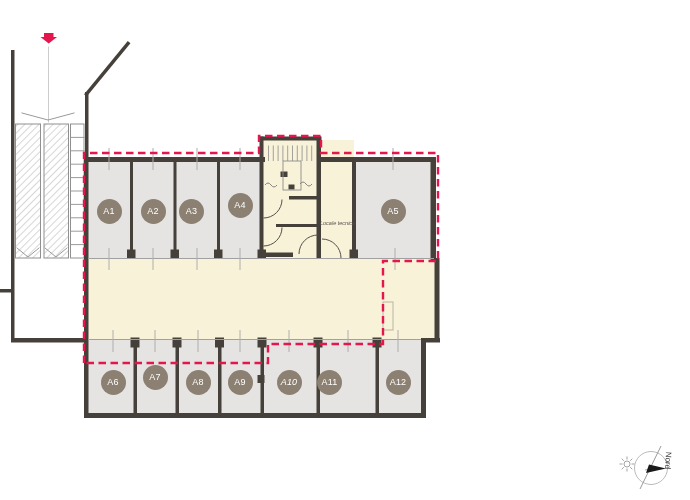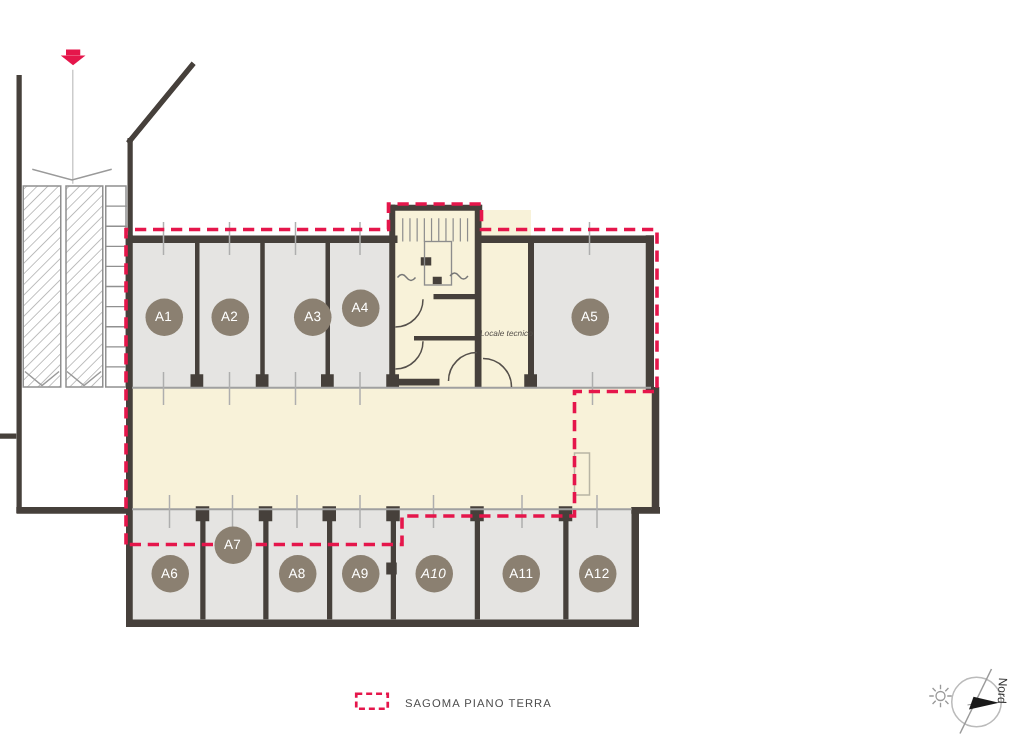--- a/index.html
+++ b/index.html
@@ -153,35 +153,29 @@
       <g stroke="#999999" stroke-width="0.9" fill="none">
         <circle cx="627" cy="464" r="3"></circle>
         <path d="M631.5,464 H634.5 M630.2,467.2 L632.3,469.3 M627,468.5 V471.5 M623.8,467.2 L621.7,469.3 M622.5,464 H619.5 M623.8,460.8 L621.7,458.7 M627,459.5 V456.5 M630.2,460.8 L632.3,458.7"></path>
       </g>
     </g>
   </svg>
 
   <div id="badges">
       <div class="badge" style="left: 96.5px; top: 198.5px;">A1</div>
       <div class="badge" style="left: 140.5px; top: 198.5px;">A2</div>
-      <div class="badge" style="left: 196px; top: 198.5px;">A3</div>
+      <div class="badge" style="left: 179px; top: 198.5px;">A3</div>
       <div class="badge" style="left: 227.5px; top: 193px;">A4</div>
       <div class="badge" style="left: 380.5px; top: 198.5px; text-align: right;">A5</div>
       <div class="badge" style="left: 100.5px; top: 369.5px;">A6</div>
-      <div class="badge" style="left: 142.5px; top: 351px;">A7</div>
+      <div class="badge" style="left: 142.5px; top: 365px;">A7</div>
       <div class="badge" style="left: 185.5px; top: 369.5px; text-align: right;">A8</div>
       <div class="badge" style="left: 227.5px; top: 369.5px;">A9</div>
       <div class="badge" style="left: 276.5px; top: 369.5px; font-style: italic;">A10</div>
-      <div class="badge" style="left: 335px; top: 369.5px;">A11</div>
+      <div class="badge" style="left: 317px; top: 369.5px;">A11</div>
       <div class="badge" style="left: 385.5px; top: 369.5px;">A12</div>
     </div>
 
   <span class="room-label">Locale tecnico</span>
 
-  <div class="legend">
-    <svg width="25" height="14">
-      <rect x="1.5" y="1.5" width="21" height="10" fill="none" stroke="#e5164b" stroke-width="1.8" stroke-dasharray="4,2.6"></rect>
-    </svg>
-    <span class="legend-label">SAGOMA PIANO TERRA</span>
-  </div>
 
   <span class="nord-label">Nord</span>
 </div>
 
 </body></html>

